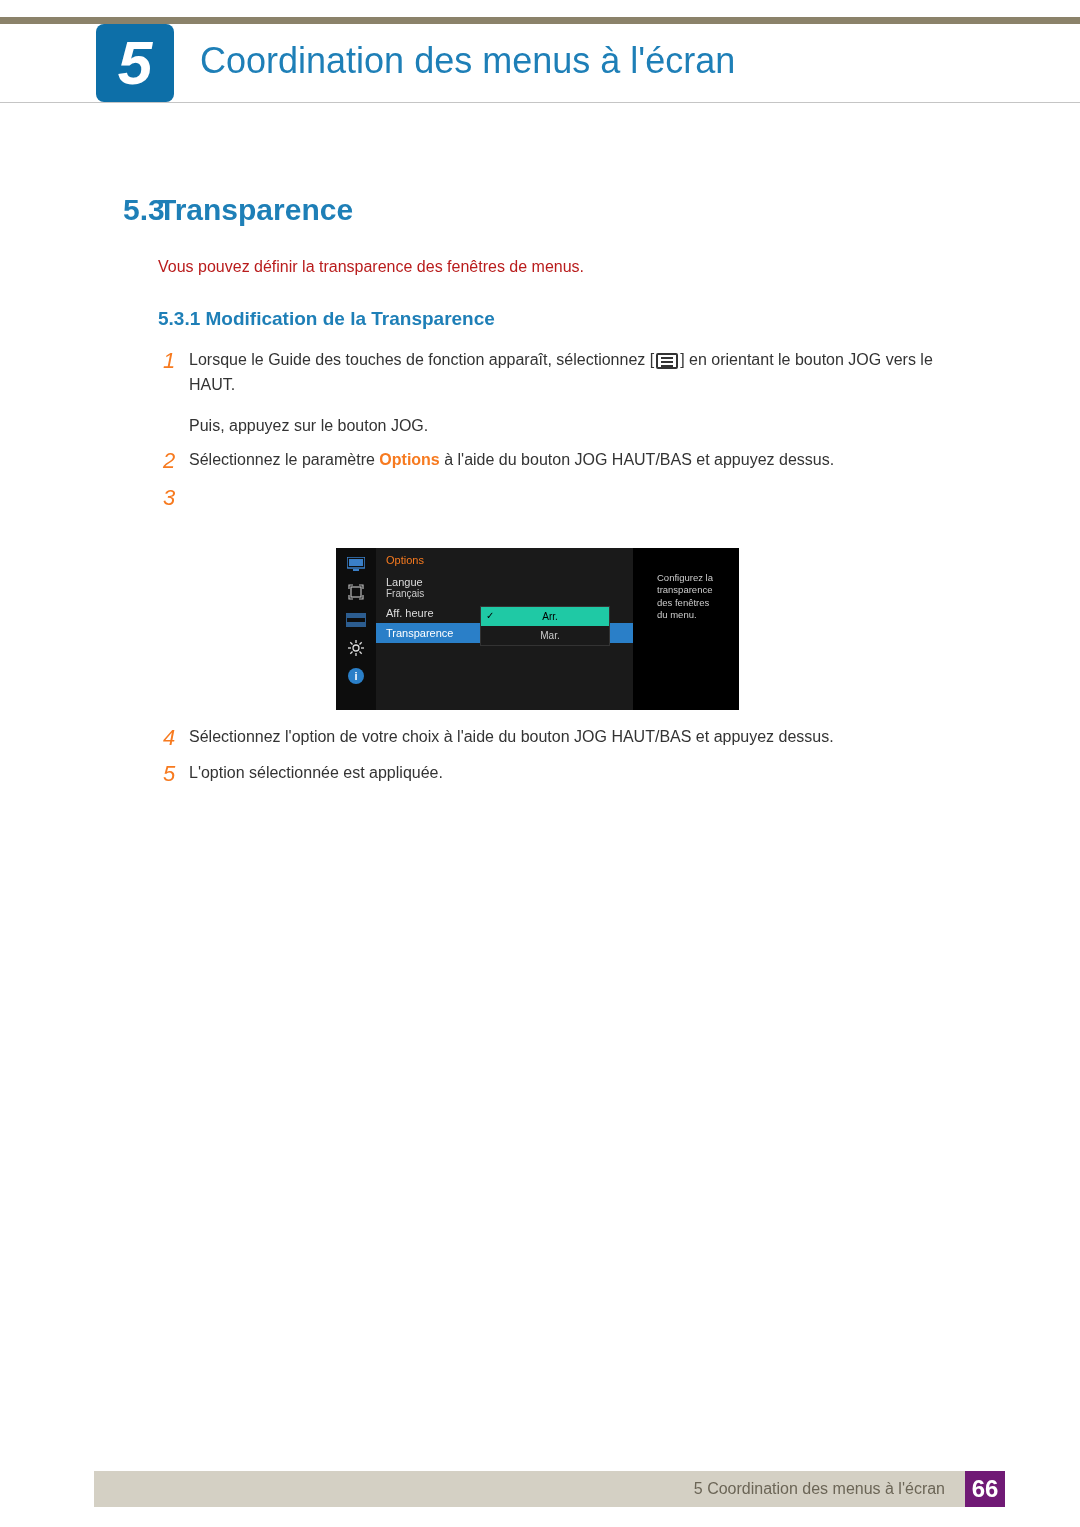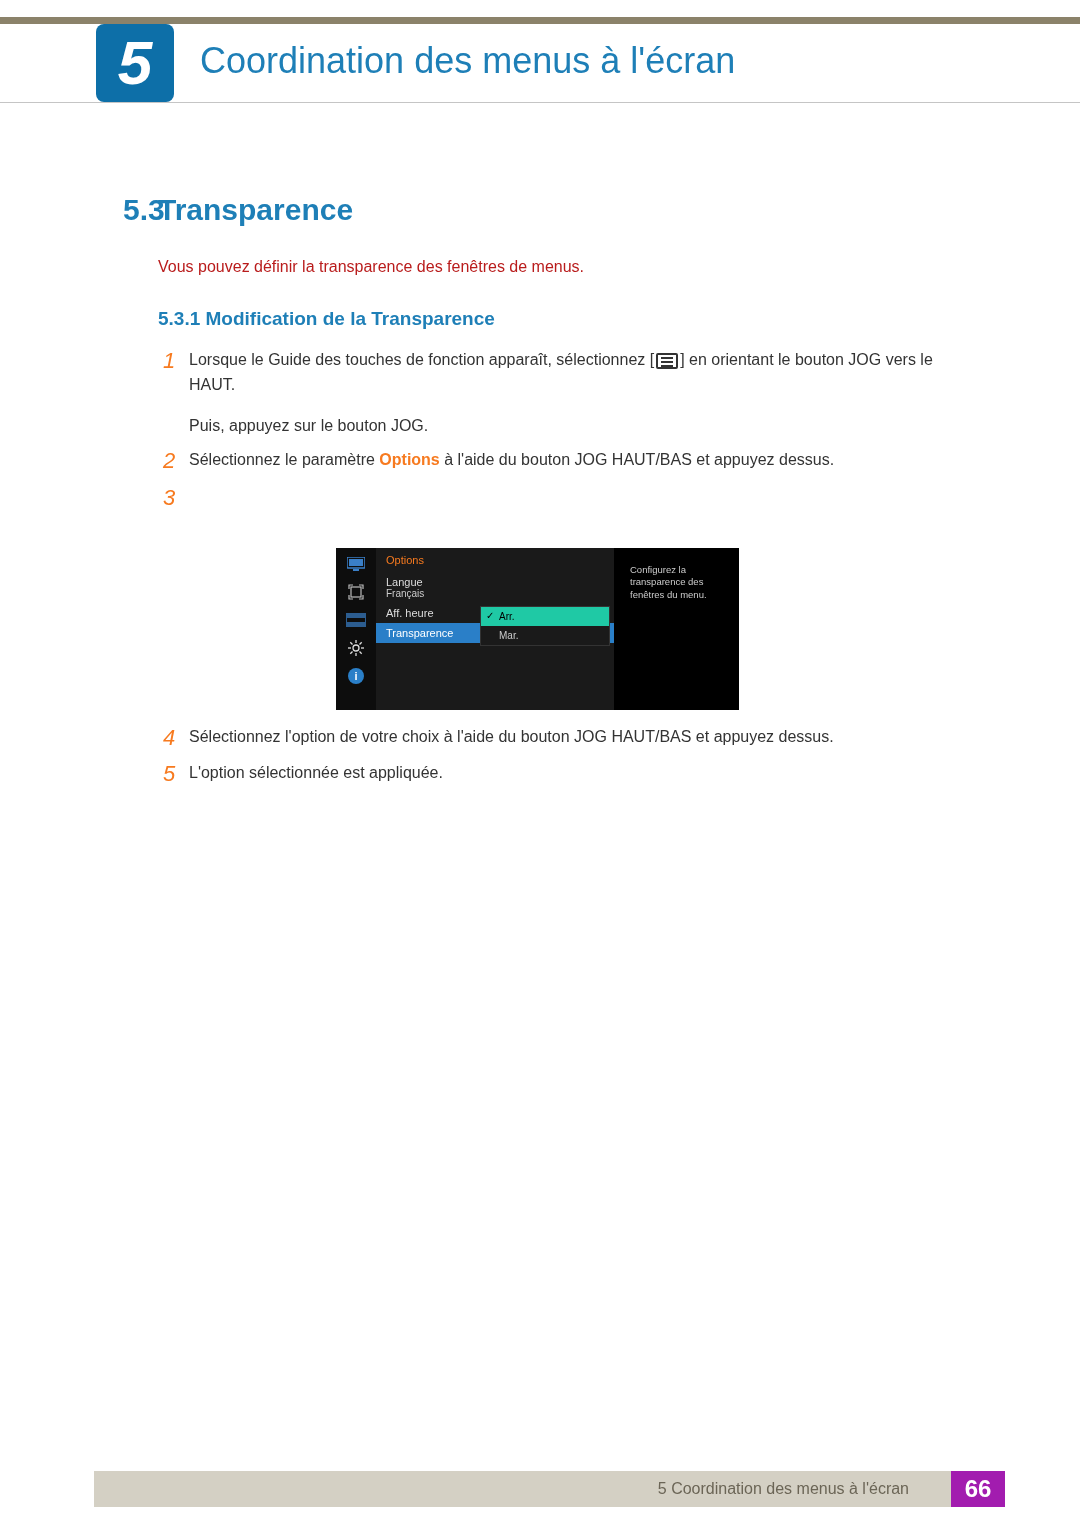--- a/index.html
+++ b/index.html
@@ -202,43 +202,44 @@
     color: #ccc;
     font-size: 10px;
   }
   .osd-popup {
     position: absolute;
     top: 58px;
     left: 104px;
     width: 130px;
     background: #1a1a1a;
     border: 1px solid #333;
+    text-align: center;
   }
   .osd-popup-row {
     padding: 4px 8px 4px 18px;
     font-size: 10px;
     color: #ccc;
     position: relative;
   }
   .osd-popup-row.active {
     background: #1fc9a5;
     color: #000;
   }
   .osd-popup-row.active::before {
     content: "✓";
     position: absolute;
     left: 5px;
     top: 3px;
     font-size: 10px;
     color: #000;
   }
   .osd-help {
-    width: 125px;
+    width: 106px;
     background: #000;
-    padding: 16px;
+    padding: 24px;
     font-size: 9.5px;
     color: #ccc;
     line-height: 1.3;
   }
   .steps-lower {
     position: absolute;
     top: 725px;
     left: 163px;
     right: 140px;
   }
@@ -246,38 +247,37 @@
   .footer-bar {
     position: absolute;
     bottom: 20px;
     left: 94px;
     right: 75px;
     height: 36px;
     background: #d4d0c4;
     display: flex;
     align-items: center;
     justify-content: flex-end;
-    gap: 28px;
   }
   .footer-text {
     color: #6b6556;
     font-size: 16px;
     padding-right: 0;
   }
   .page-num-box {
-    width: 54px;
+    width: 40px;
     height: 36px;
-    background: #a21caf;
+    background: #701a75;
     color: #fff;
     font-size: 24px;
     font-weight: bold;
     display: flex;
     align-items: center;
     justify-content: center;
-    margin-left: 14px;
+    margin-left: 20px;
   }
 </style>
 </head>
 <body>
 
 <div class="top-bar"></div>
 
 <div class="chapter-badge">5</div>
 <div class="chapter-title">Coordination des menus à l'écran</div>
 <div class="title-underline"></div>

